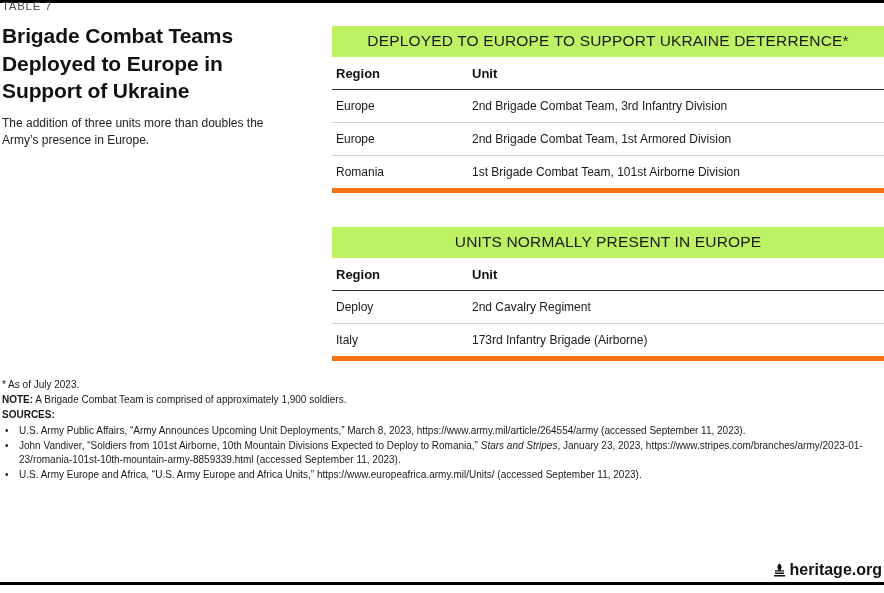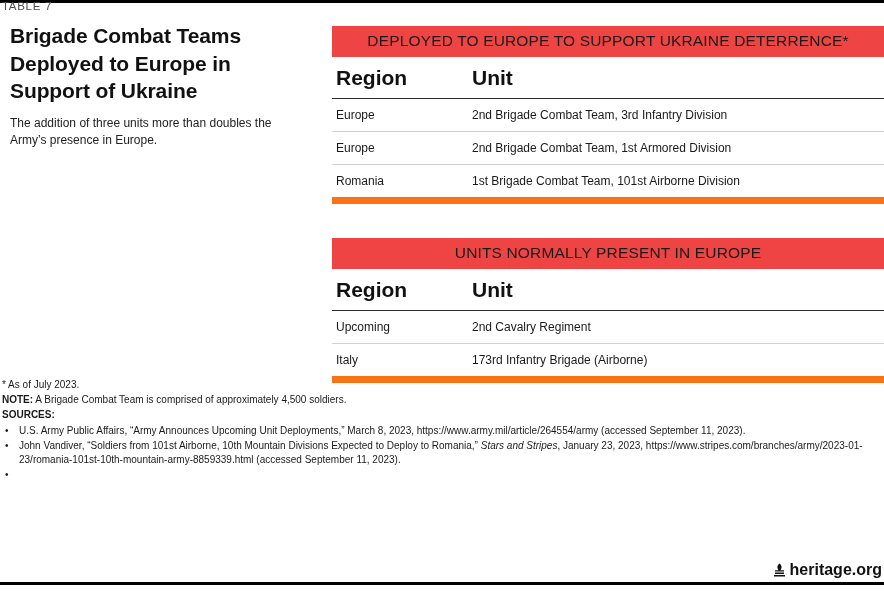--- a/index.html
+++ b/index.html
@@ -43,21 +43,20 @@
     color: #4c4c4c;
     font-family: "Liberation Sans", sans-serif;
   }
 
   
   .left-col {
     position: absolute;
     top: 22px;
     left: 2px;
     width: 300px;
-    margin-left: 8px;
   }
   .headline {
     font-size: 21px;
     line-height: 1.32;
     font-weight: bold;
     color: #111111;
     margin: 0 0 10px 0;
     letter-spacing: -0.1px;
   }
   .subhead {
@@ -75,45 +74,45 @@
     left: 332px;
     width: 552px;
   }
 
   .tbl {
     width: 552px;
     border-collapse: collapse;
     table-layout: fixed;
   }
   .tbl-title {
-    background: #ef4444;
+    background: #bef264;
     text-align: center;
     font-size: 15.5px;
     color: #1a1a1a;
     padding: 6px 4px 7px 4px;
     font-weight: normal;
     letter-spacing: 0.01em;
   }
   .tbl th.colhead {
     text-align: left;
-    font-size: 21px;
+    font-size: 13px;
     font-weight: bold;
     padding: 9px 4px 8px 4px;
     border-bottom: 1.5px solid #2b2b2b;
     color: #111111;
   }
   .tbl td {
     font-size: 12px;
     padding: 9px 4px 9px 4px;
     border-bottom: 1px solid #d2d2d2;
     color: #1a1a1a;
     vertical-align: top;
   }
   .tbl tr.last td {
-    border-bottom: 7px solid #f97316;
+    border-bottom: 5px solid #f97316;
   }
   .col-region { width: 136px; }
   .col-unit { width: auto; }
 
   .spacer { height: 34px; }
 
   
   .footnotes {
     position: absolute;
     top: 378px;
@@ -227,40 +226,40 @@
         <tr>
           <th class="tbl-title" colspan="2">UNITS NORMALLY PRESENT IN EUROPE</th>
         </tr>
         <tr>
           <th class="colhead">Region</th>
           <th class="colhead">Unit</th>
         </tr>
       </thead>
       <tbody>
         <tr>
-          <td>Upcoming</td>
+          <td>Deploy</td>
           <td>2nd Cavalry Regiment</td>
         </tr>
         <tr class="last">
           <td>Italy</td>
           <td>173rd Infantry Brigade (Airborne)</td>
         </tr>
       </tbody>
     </table>
 
   </div>
 
   <div class="footnotes">
     <p class="fn-aster">* As of July 2023.</p>
-    <p class="fn-note"><b>NOTE:</b><span> A Brigade Combat Team is comprised of approximately 4,500 soldiers.</span></p>
+    <p class="fn-note"><b>NOTE:</b><span> A Brigade Combat Team is comprised of approximately 1,900 soldiers.</span></p>
     <p class="fn-sources"><b>SOURCES:</b></p>
     <ul class="src-list">
       <li><span class="bullet">•</span><span>U.S. Army Public Affairs, “Army Announces Upcoming Unit Deployments,” March 8, 2023, https://www.army.mil/article/264554/army (accessed September 11, 2023).</span><span class="it"></span><span></span></li>
       <li><span class="bullet">•</span><span>John Vandiver, “Soldiers from 101st Airborne, 10th Mountain Divisions Expected to Deploy to Romania,” </span><span class="it">Stars and Stripes</span><span>, January 23, 2023, https://www.stripes.com/branches/army/2023-01-23/romania-101st-10th-mountain-army-8859339.html (accessed September 11, 2023).</span></li>
-      <li><span class="bullet">•</span><span class="it"></span><span></span></li>
+      <li><span class="bullet">•</span><span>U.S. Army Europe and Africa, “U.S. Army Europe and Africa Units,” https://www.europeafrica.army.mil/Units/ (accessed September 11, 2023).</span><span class="it"></span><span></span></li>
     </ul>
   </div>
 
   <div class="brand">
     <span class="mark">
       <svg width="13" height="14" viewBox="0 0 13 14" xmlns="http://www.w3.org/2000/svg">
         <path d="M6.5 0.6 C5.2 1.6 4.4 2.9 4.4 4.3 C4.4 5.5 5.0 6.4 5.6 7.2 L2.0 7.2 L2.0 8.6 L11.0 8.6 L11.0 7.2 L7.4 7.2 C8.0 6.4 8.6 5.5 8.6 4.3 C8.6 2.9 7.8 1.6 6.5 0.6 Z M2.0 9.6 L11.0 9.6 L11.0 11.0 L2.0 11.0 Z M1.0 12.0 L12.0 12.0 L12.0 13.6 L1.0 13.6 Z" fill="#111111"></path>
       </svg>
     </span>
     <span>heritage.org</span>

